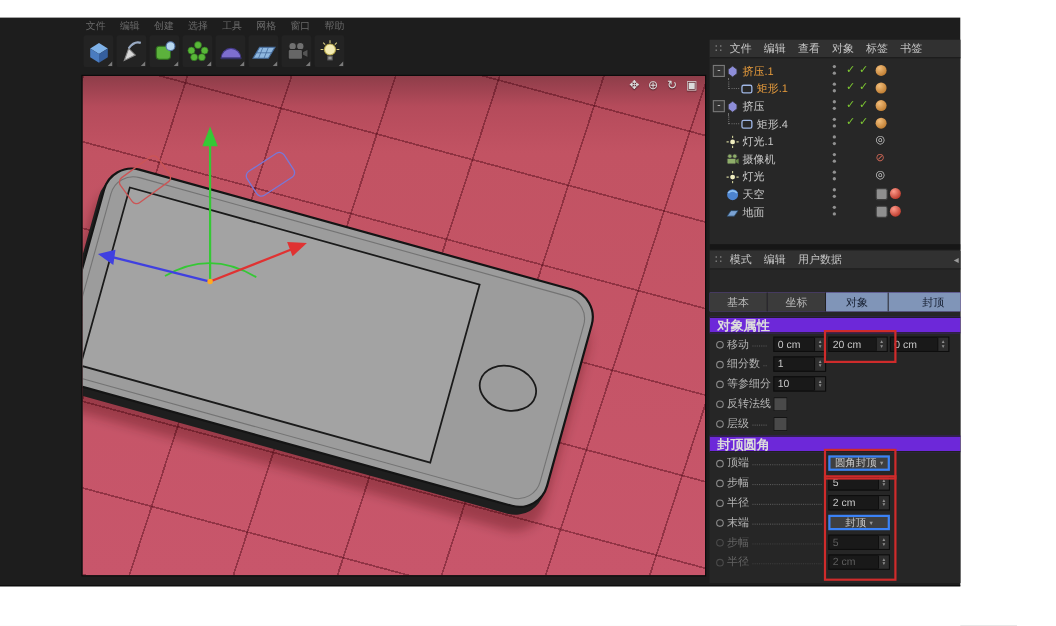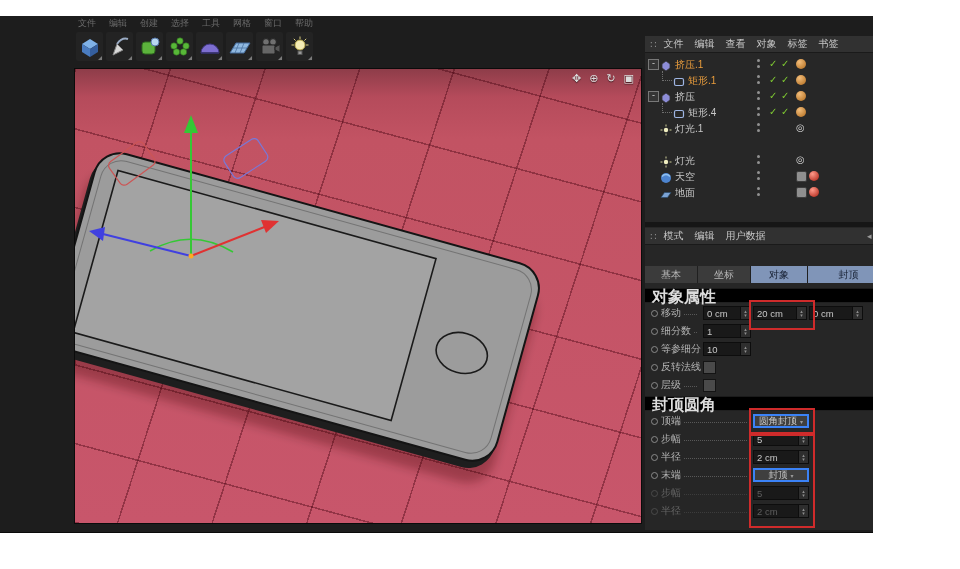--- a/index.html
+++ b/index.html
@@ -61,21 +61,21 @@
 
   
   .am{position:absolute;left:0;top:192px;width:245px;height:302px;background:#262626;}
   .amtitle{position:absolute;left:0;top:20px;width:100%;height:16px;display:flex;align-items:center;padding-left:6px;}
   .amtitle .ticon{width:12px;height:12px;margin-right:5px;}
   .amtitle .ttxt{font-size:10.5px;color:#dedede;white-space:nowrap;}
   .tabs{position:absolute;left:0;top:38px;width:100%;height:17px;display:flex;background:#8b5cf6;}
   .tab{display:flex;align-items:center;justify-content:center;font-size:10px;color:#b8b8b8;background:#3b3b3b;border-right:1px solid #202020;cursor:pointer;}
   .tab.w1{width:52px;} .tab.w2{width:52px;} .tab.w3{width:56px;} .tab.w4{flex:1;}
   .tab.active{background:var(--tab-active,#8095b8);color:#141e30;}
-  .sech{position:absolute;left:0;width:100%;height:15px;background:#000000;border-top:1px solid #1b1b1b;border-bottom:1px solid #202020;font-size:16px;font-weight:bold;color:#dcdcdc;padding-left:7px;line-height:15px;box-sizing:border-box;}
+  .sech{position:absolute;left:0;width:100%;height:15px;background:#6d28d9;border-top:1px solid #1b1b1b;border-bottom:1px solid #202020;font-size:12px;font-weight:bold;color:#dcdcdc;padding-left:7px;line-height:15px;box-sizing:border-box;}
   .prow{position:absolute;left:0;width:100%;height:18px;}
   .kf{position:absolute;left:6px;top:6px;width:5px;height:5px;border:1px solid #8a8a8a;border-radius:50%;cursor:pointer;}
   .lblw{position:absolute;left:16px;top:0;height:18px;display:flex;align-items:center;}
   .lblw.to-a{right:190px;} .lblw.to-b{right:140px;}
   .plabel{font-size:10px;color:#b4b4b4;white-space:nowrap;}
   .leader{flex:1;border-bottom:1px dotted #585858;height:8px;margin:0 3px 6px 3px;min-width:0;}
   .fld{position:absolute;top:2px;height:14px;background:#191919;border:1px solid #0d0d0d;display:flex;align-items:stretch;box-sizing:border-box;cursor:text;}
   .fld .fval{flex:1;font-size:9.5px;color:#c8c8c8;padding:1px 12px 0 3px;white-space:nowrap;overflow:hidden;}
   .spin{width:9px;background:#2e2e2e;border-left:1px solid #0d0d0d;display:flex;flex-direction:column;align-items:center;justify-content:center;cursor:pointer;}
   .spin b{font-size:5px;line-height:4px;color:#8f8f8f;font-weight:normal;}
@@ -310,20 +310,34 @@
                 <line x1="9.5" y1="6" x2="11.5" y2="6"></line>
               </g>
             </svg></span>
         <span class="olabel">灯光.1</span>
         <span class="visdots">
             <i></i>
             <i></i>
           </span>
         <span class="tag t1 tg-target">◎</span>
       </div>
+      <div class="omr" style="top:100px;">
+        <span class="oicon"><svg width="12" height="12">
+              <circle cx="3.5" cy="3" r="2" fill="#8fae6a" stroke="#333" stroke-width="0.7"></circle>
+              <circle cx="8" cy="3" r="2" fill="#8fae6a" stroke="#333" stroke-width="0.7"></circle>
+              <rect x="1" y="5" width="8" height="5" rx="1" fill="#8fae6a" stroke="#333" stroke-width="0.7"></rect>
+              <polygon points="9,6.5 11.5,5 11.5,10 9,8.5" fill="#6a8a4a"></polygon>
+            </svg></span>
+        <span class="olabel">摄像机</span>
+        <span class="visdots">
+            <i></i>
+            <i></i>
+          </span>
+        <span class="tag t1 tg-prot">⊘</span>
+      </div>
       <div class="omr" style="top:116px;">
         <span class="oicon"><svg width="12" height="12">
               <circle cx="6" cy="6" r="2.2" fill="#f0eec0"></circle>
               <g stroke="#cfcf9a" stroke-width="1">
                 <line x1="6" y1="0.5" x2="6" y2="2.5"></line>
                 <line x1="6" y1="9.5" x2="6" y2="11.5"></line>
                 <line x1="0.5" y1="6" x2="2.5" y2="6"></line>
                 <line x1="9.5" y1="6" x2="11.5" y2="6"></line>
               </g>
             </svg></span>

